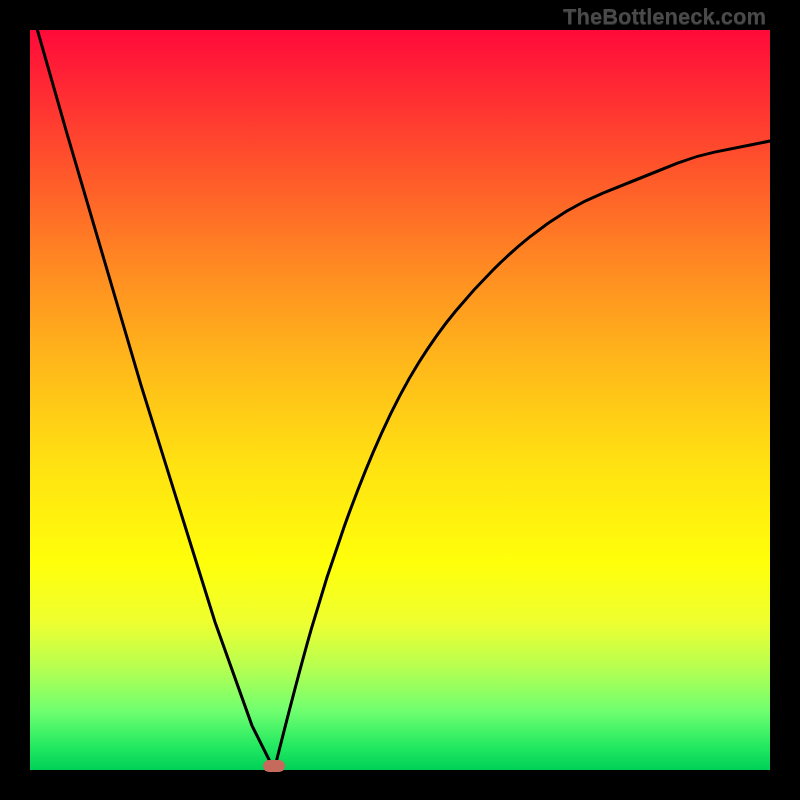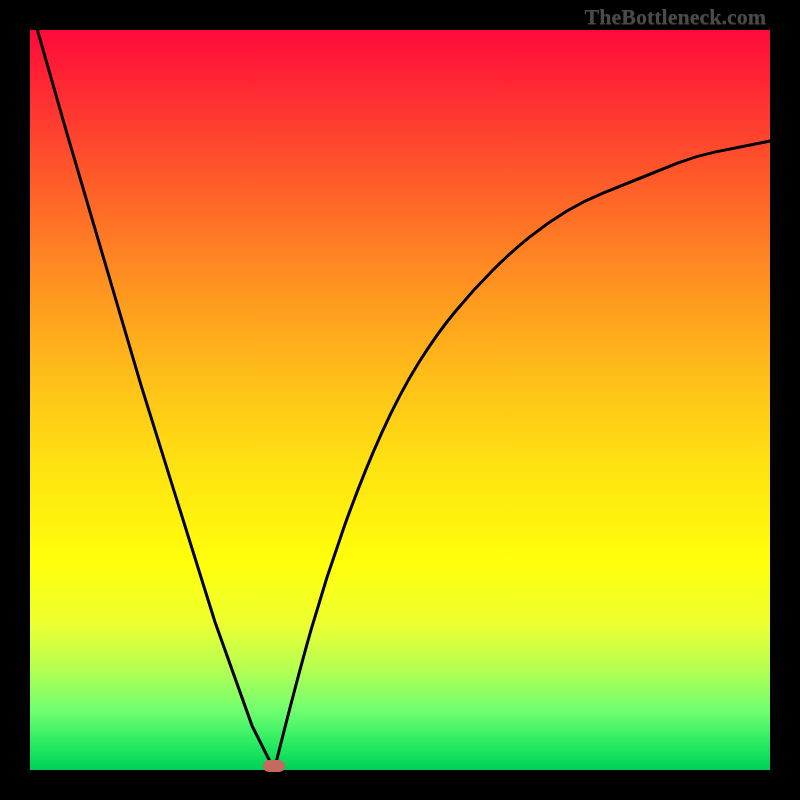--- a/index.html
+++ b/index.html
@@ -27,21 +27,21 @@
       #eeff30 80%,
       #b8ff50 86%,
       #70ff70 92%,
       #20e860 97%,
       #00d058 100%);
   }
   .watermark {
     position: absolute;
     top: 4px;
     right: 34px;
-    font-family: Liberation Serif, serif;
+    font-family: Liberation Sans, sans-serif;
     font-size: 22px;
     font-weight: bold;
     color: #4a4a4a;
     text-shadow: 0 1px 0 rgba(255,255,255,0.15);
     user-select: none;
   }
   svg.curve {
     position: absolute;
     left: 30px;
     top: 30px;

